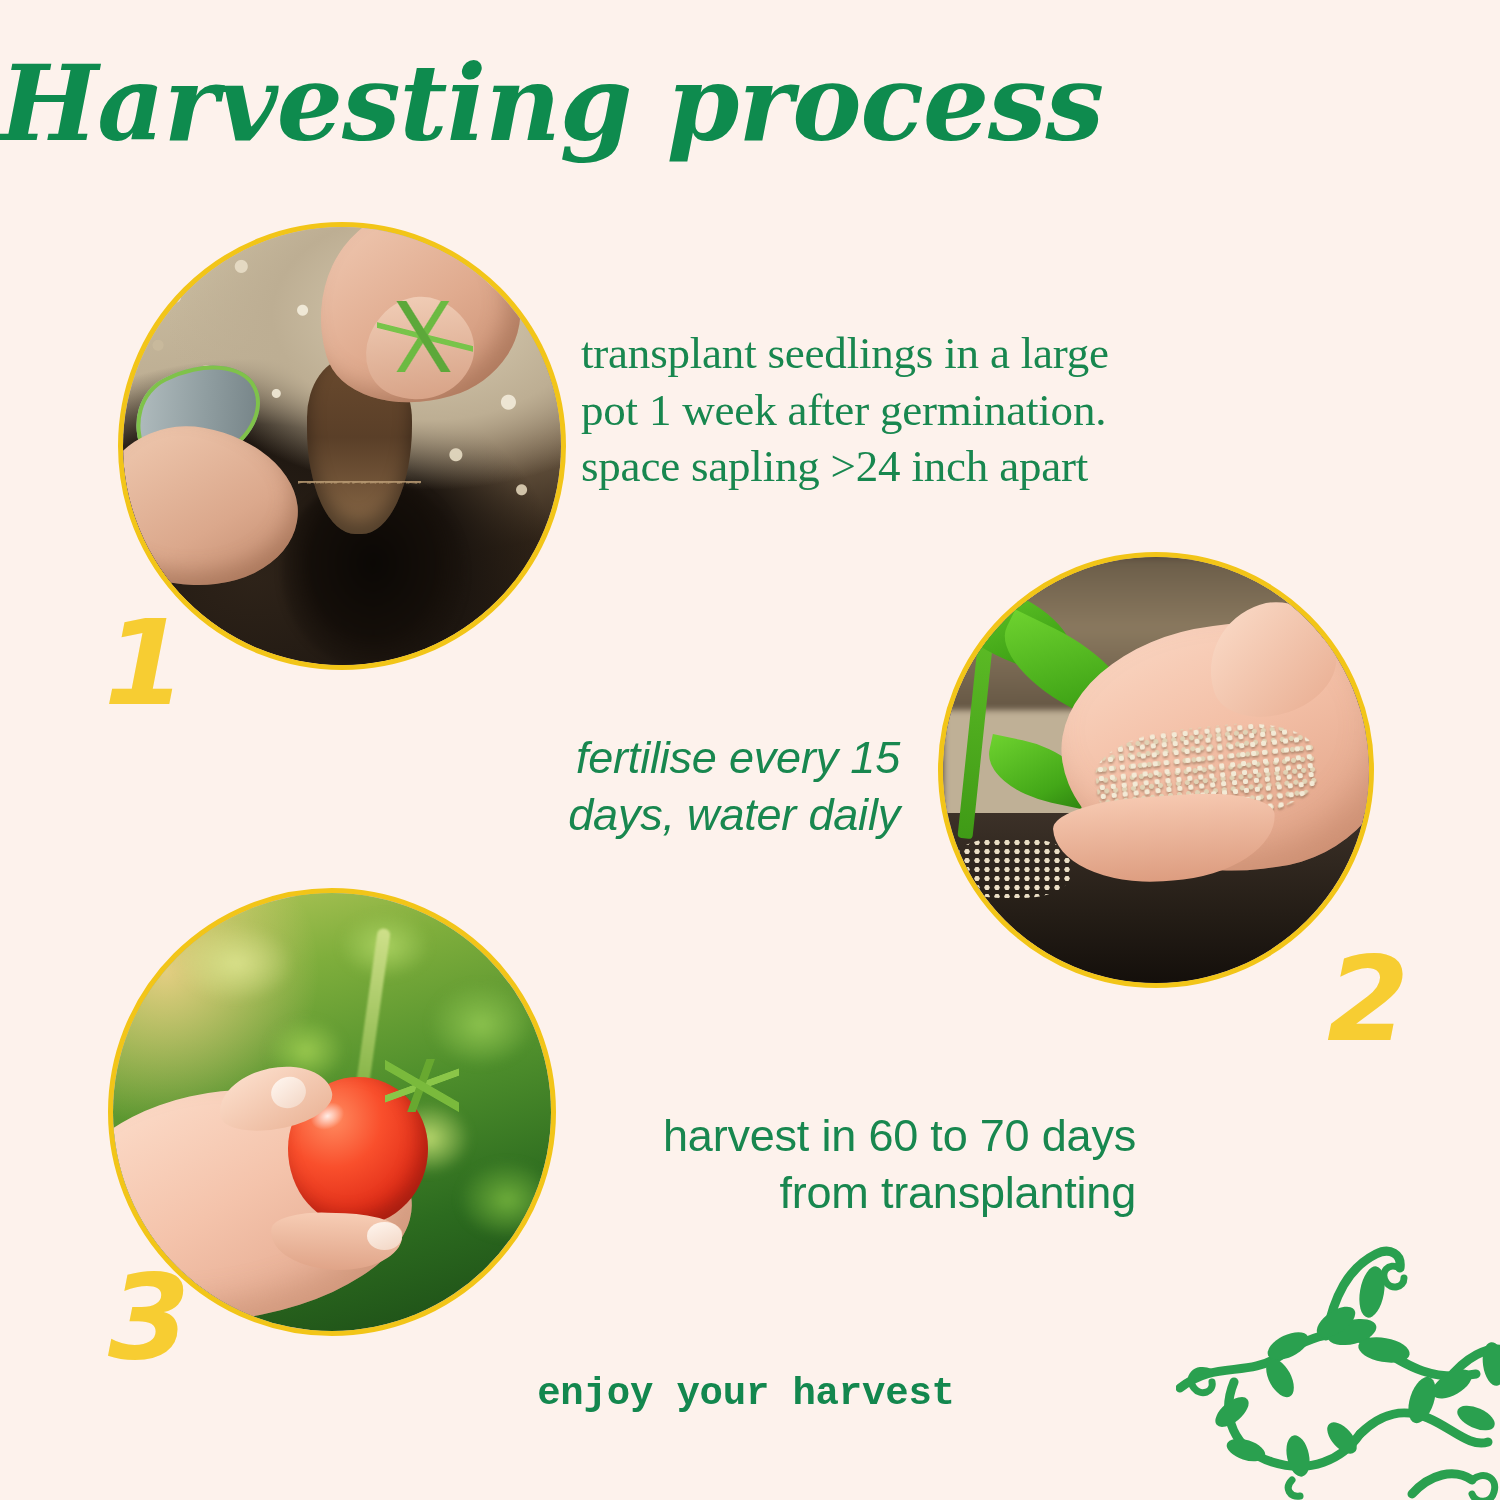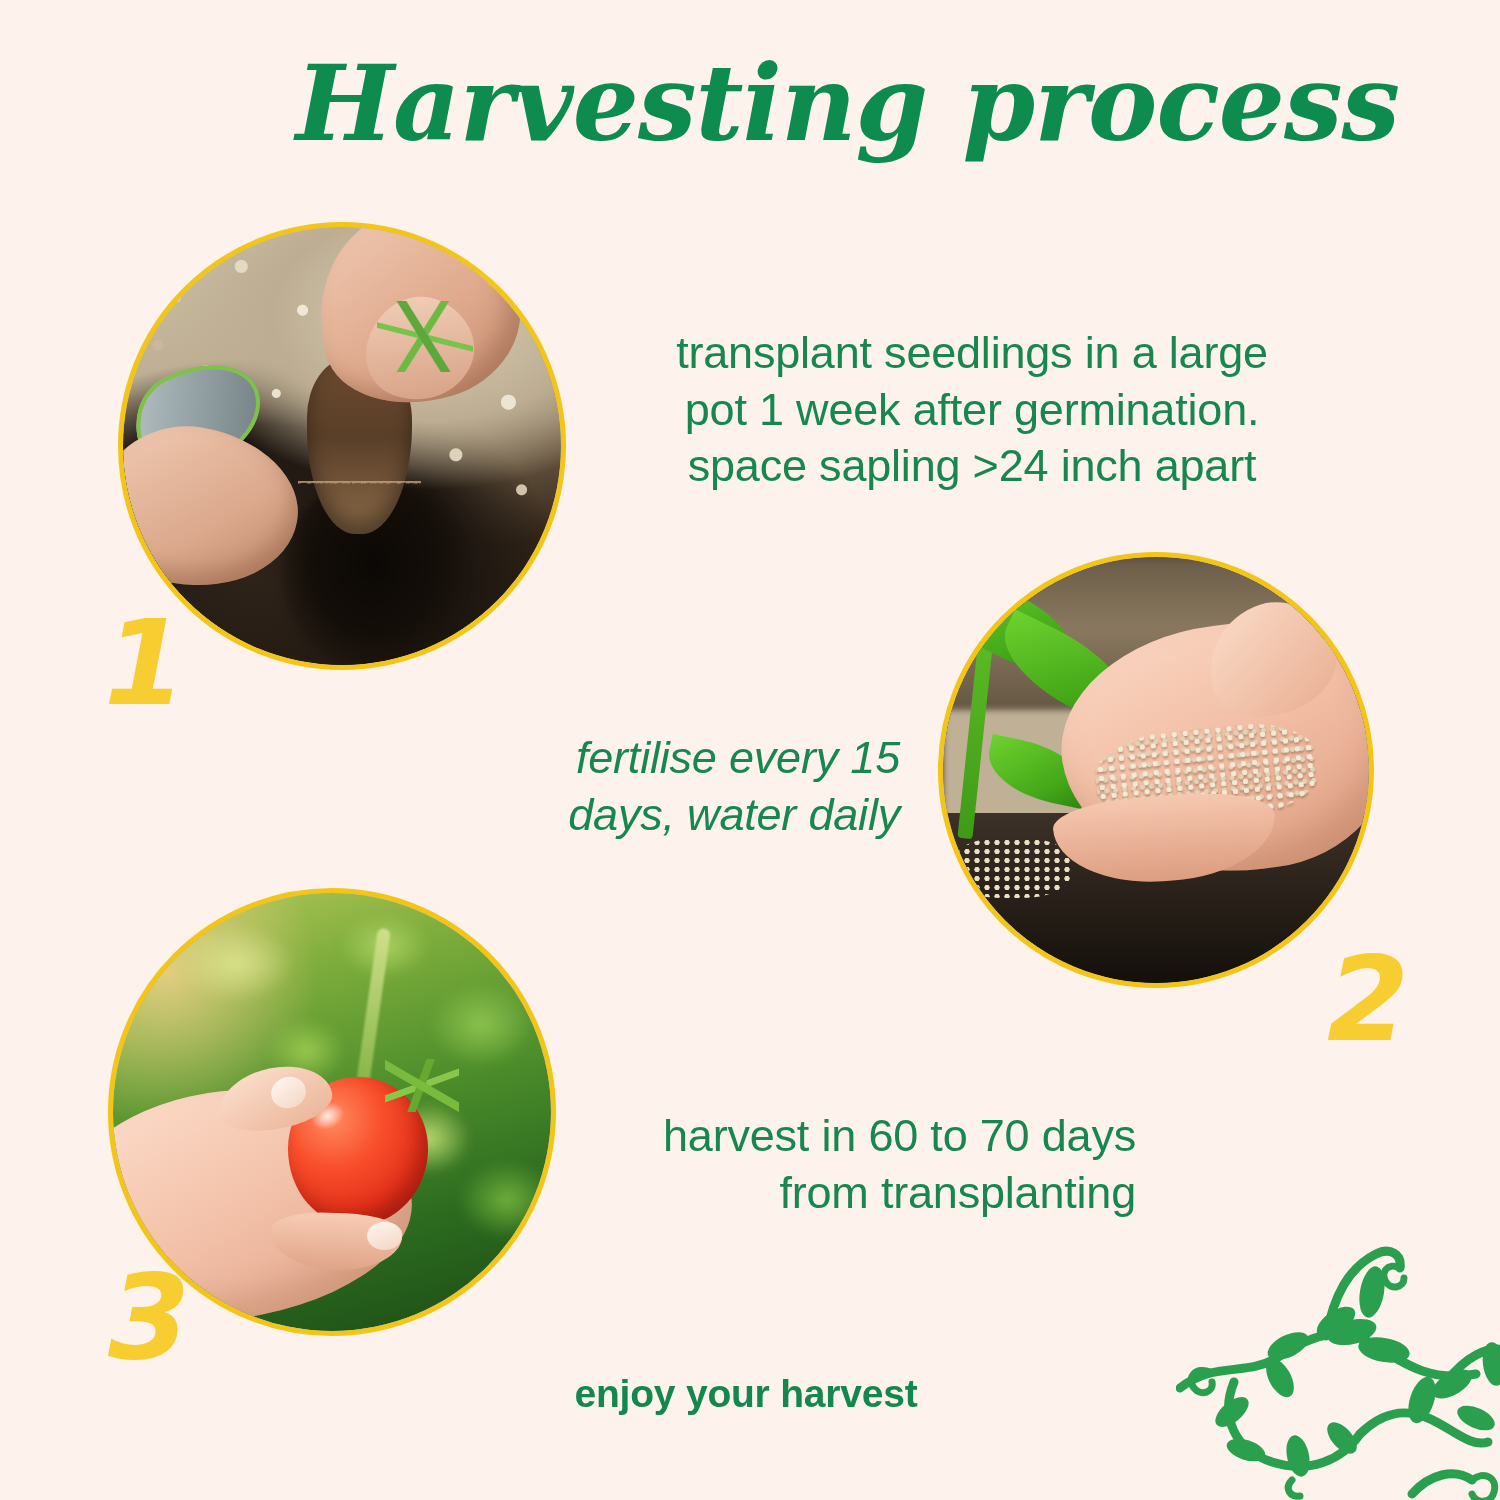--- a/index.html
+++ b/index.html
@@ -15,21 +15,21 @@
     overflow: hidden;
     font-family: "Liberation Sans", sans-serif;
   }
 
   
   .title {
     position: absolute;
     top: 42px;
     left: 0;
     width: 1399px;
-    text-align: right;
+    text-align: left;
     font-family: "DejaVu Serif", "Liberation Serif", serif;
     font-weight: bold;
     font-style: italic;
     font-size: 104px;
     letter-spacing: -1px;
     color: #0e8b4e;
     white-space: nowrap;
   }
 
   
@@ -71,31 +71,31 @@
   .step-text {
     position: absolute;
     font-family: "Liberation Sans", sans-serif;
     font-weight: 400;
     font-size: 45px;
     line-height: 1.26;
     color: #18874f;
     letter-spacing: -0.2px;
     white-space: pre-line;
   }
-  #text-1 { left: 642px; top: 325px; width: 660px; text-align: center; }
+  #text-1 { left: 581px; top: 325px; width: 660px; text-align: left; font-family: Liberation Serif, serif; }
   #text-2 { left: 460px; top: 730px; width: 440px; text-align: right; font-style: italic; }
   #text-3 { left: 616px; top: 1108px; width: 520px; text-align: right; }
 
   .footer-note {
     position: absolute;
     left: 0;
     top: 1372px;
     width: 1492px;
     text-align: center;
-    font-family: Liberation Sans, sans-serif;
+    font-family: Liberation Mono, monospace;
     font-weight: bold;
     font-size: 39px;
     letter-spacing: -0.2px;
     color: #13874e;
   }
 
   
   #vine {
     position: absolute;
     right: -6px;

